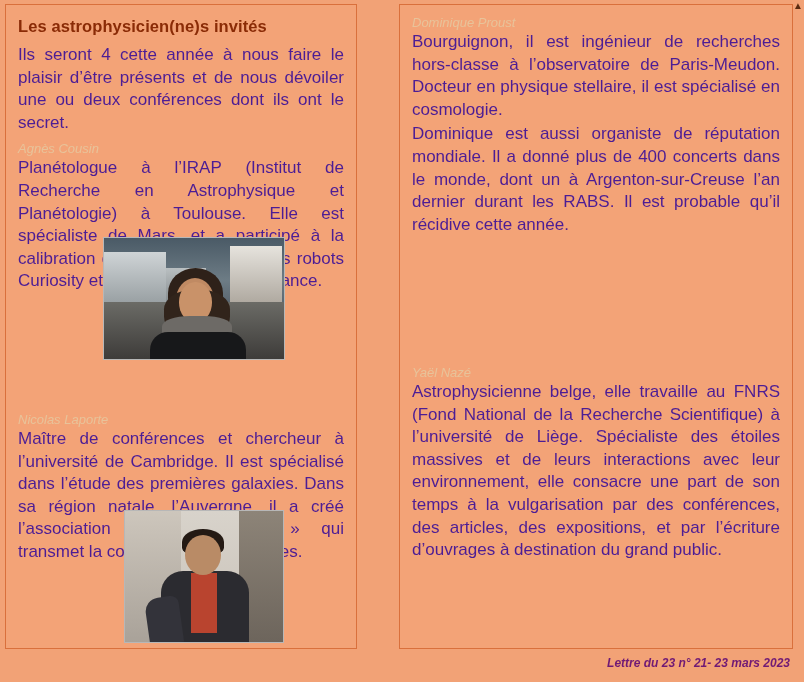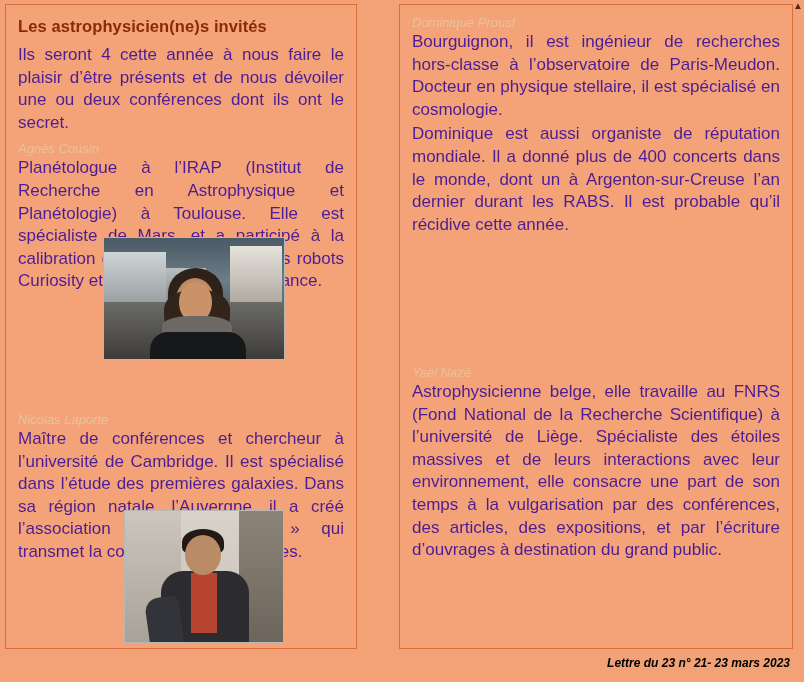--- a/index.html
+++ b/index.html
@@ -174,21 +174,21 @@
     border-radius: 14px 8px 0 0;
     transform: rotate(-8deg);
   }
   .footer {
     position: absolute;
     right: 14px;
     bottom: 12px;
     font-size: 12px;
     font-style: italic;
     font-weight: bold;
-    color: #000000;
+    color: #701a75;
   }
   .scroll-top-arrow {
     position: absolute;
     right: 1px;
     top: 0px;
     width: 10px;
     height: 12px;
     color: #5a2a10;
     font-size: 10px;
     line-height: 12px;

